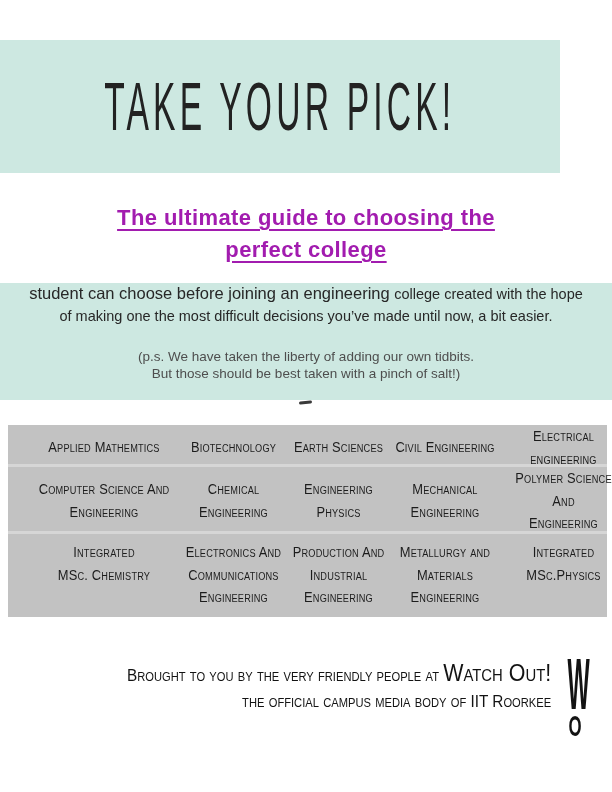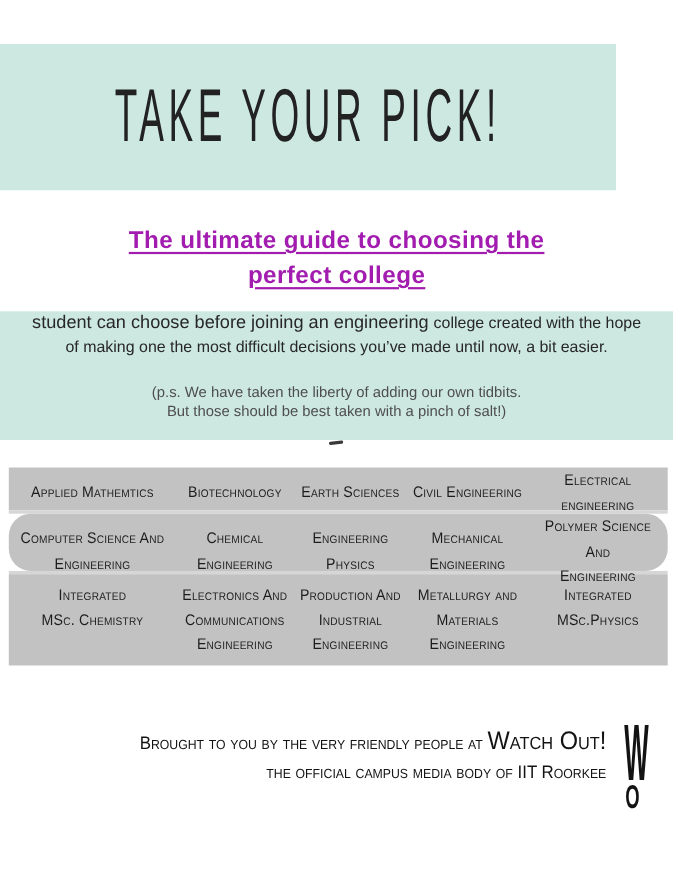--- a/index.html
+++ b/index.html
@@ -72,24 +72,25 @@
 
   
   .grid {
     position: absolute; top: 425px; left: 8px;
     width: 599px;
   }
   .grid-row {
     display: grid;
     grid-template-columns: 152px 107px 103px 110px 127px;
     background: #c2c2c2;
+    padding-left: 20px;
   }
   .row-sep { height: 3px; background: #d6d6d6; }
   .grid-row.r1 { height: 39px; }
-  .grid-row.r2 { height: 52px; border-radius: 20px; }
+  .grid-row.r2 { height: 64px; }
   .grid-row.r3 { height: 83px; }
   .cell {
     display: flex; align-items: center; justify-content: center;
     font-variant: small-caps;
     font-size: 14px;
     line-height: 22.5px;
     letter-spacing: 0.2px;
     text-align: center;
     color: #1c1c1c;
     white-space: pre-line;

